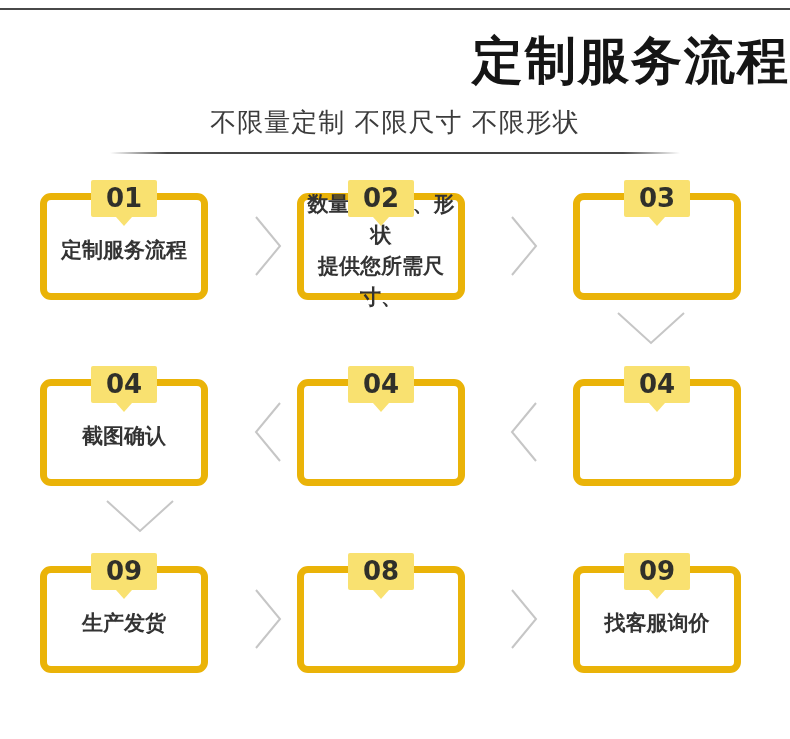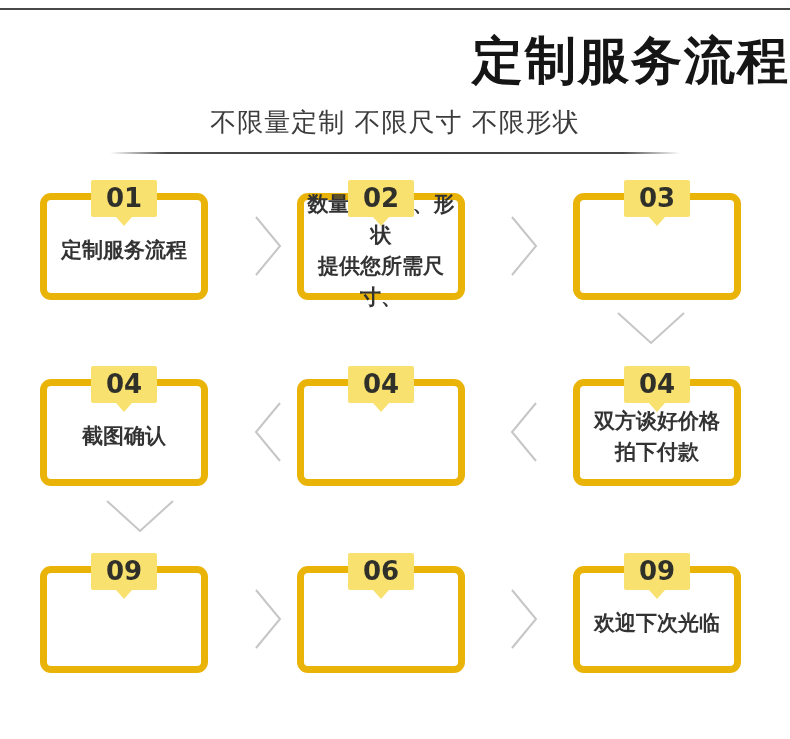--- a/index.html
+++ b/index.html
@@ -189,56 +189,53 @@
   <div class="arrow h-g2 h-r2">
     <svg width="28" height="62" viewBox="0 0 28 62">
       <polyline points="26,2 2,31 26,60" fill="none" stroke-width="2" stroke="#C6C6C6"></polyline>
     </svg>
   </div>
 
   <div class="step-box r2 c3">
     <div class="tag">
       <span>04</span>
     </div>
-    <div class="step-label">
-      <div>双方谈好价格</div>
-      <div>拍下付款</div>
-    </div>
   </div>
 
   <div class="arrow d-06">
     <svg width="70" height="34" viewBox="0 0 70 34">
       <polyline points="2,2 35,32 68,2" fill="none" stroke-width="2" stroke="#C6C6C6"></polyline>
     </svg>
   </div>
 
   <div class="step-box r3 c1">
     <div class="tag">
       <span>09</span>
     </div>
+    <div class="step-label">生产发货</div>
   </div>
 
   <div class="arrow h-g1 h-r3">
     <svg width="28" height="62" viewBox="0 0 28 62">
       <polyline points="2,2 26,31 2,60" fill="none" stroke-width="2" stroke="#C6C6C6"></polyline>
     </svg>
   </div>
 
   <div class="step-box r3 c2">
     <div class="tag">
-      <span>06</span>
+      <span>08</span>
     </div>
   </div>
 
   <div class="arrow h-g2 h-r3">
     <svg width="28" height="62" viewBox="0 0 28 62">
       <polyline points="2,2 26,31 2,60" fill="none" stroke-width="2" stroke="#C6C6C6"></polyline>
     </svg>
   </div>
 
   <div class="step-box r3 c3">
     <div class="tag">
       <span>09</span>
     </div>
-    <div class="step-label">欢迎下次光临</div>
+    <div class="step-label">找客服询价</div>
   </div>
 
 </div>
 
 </body></html>

